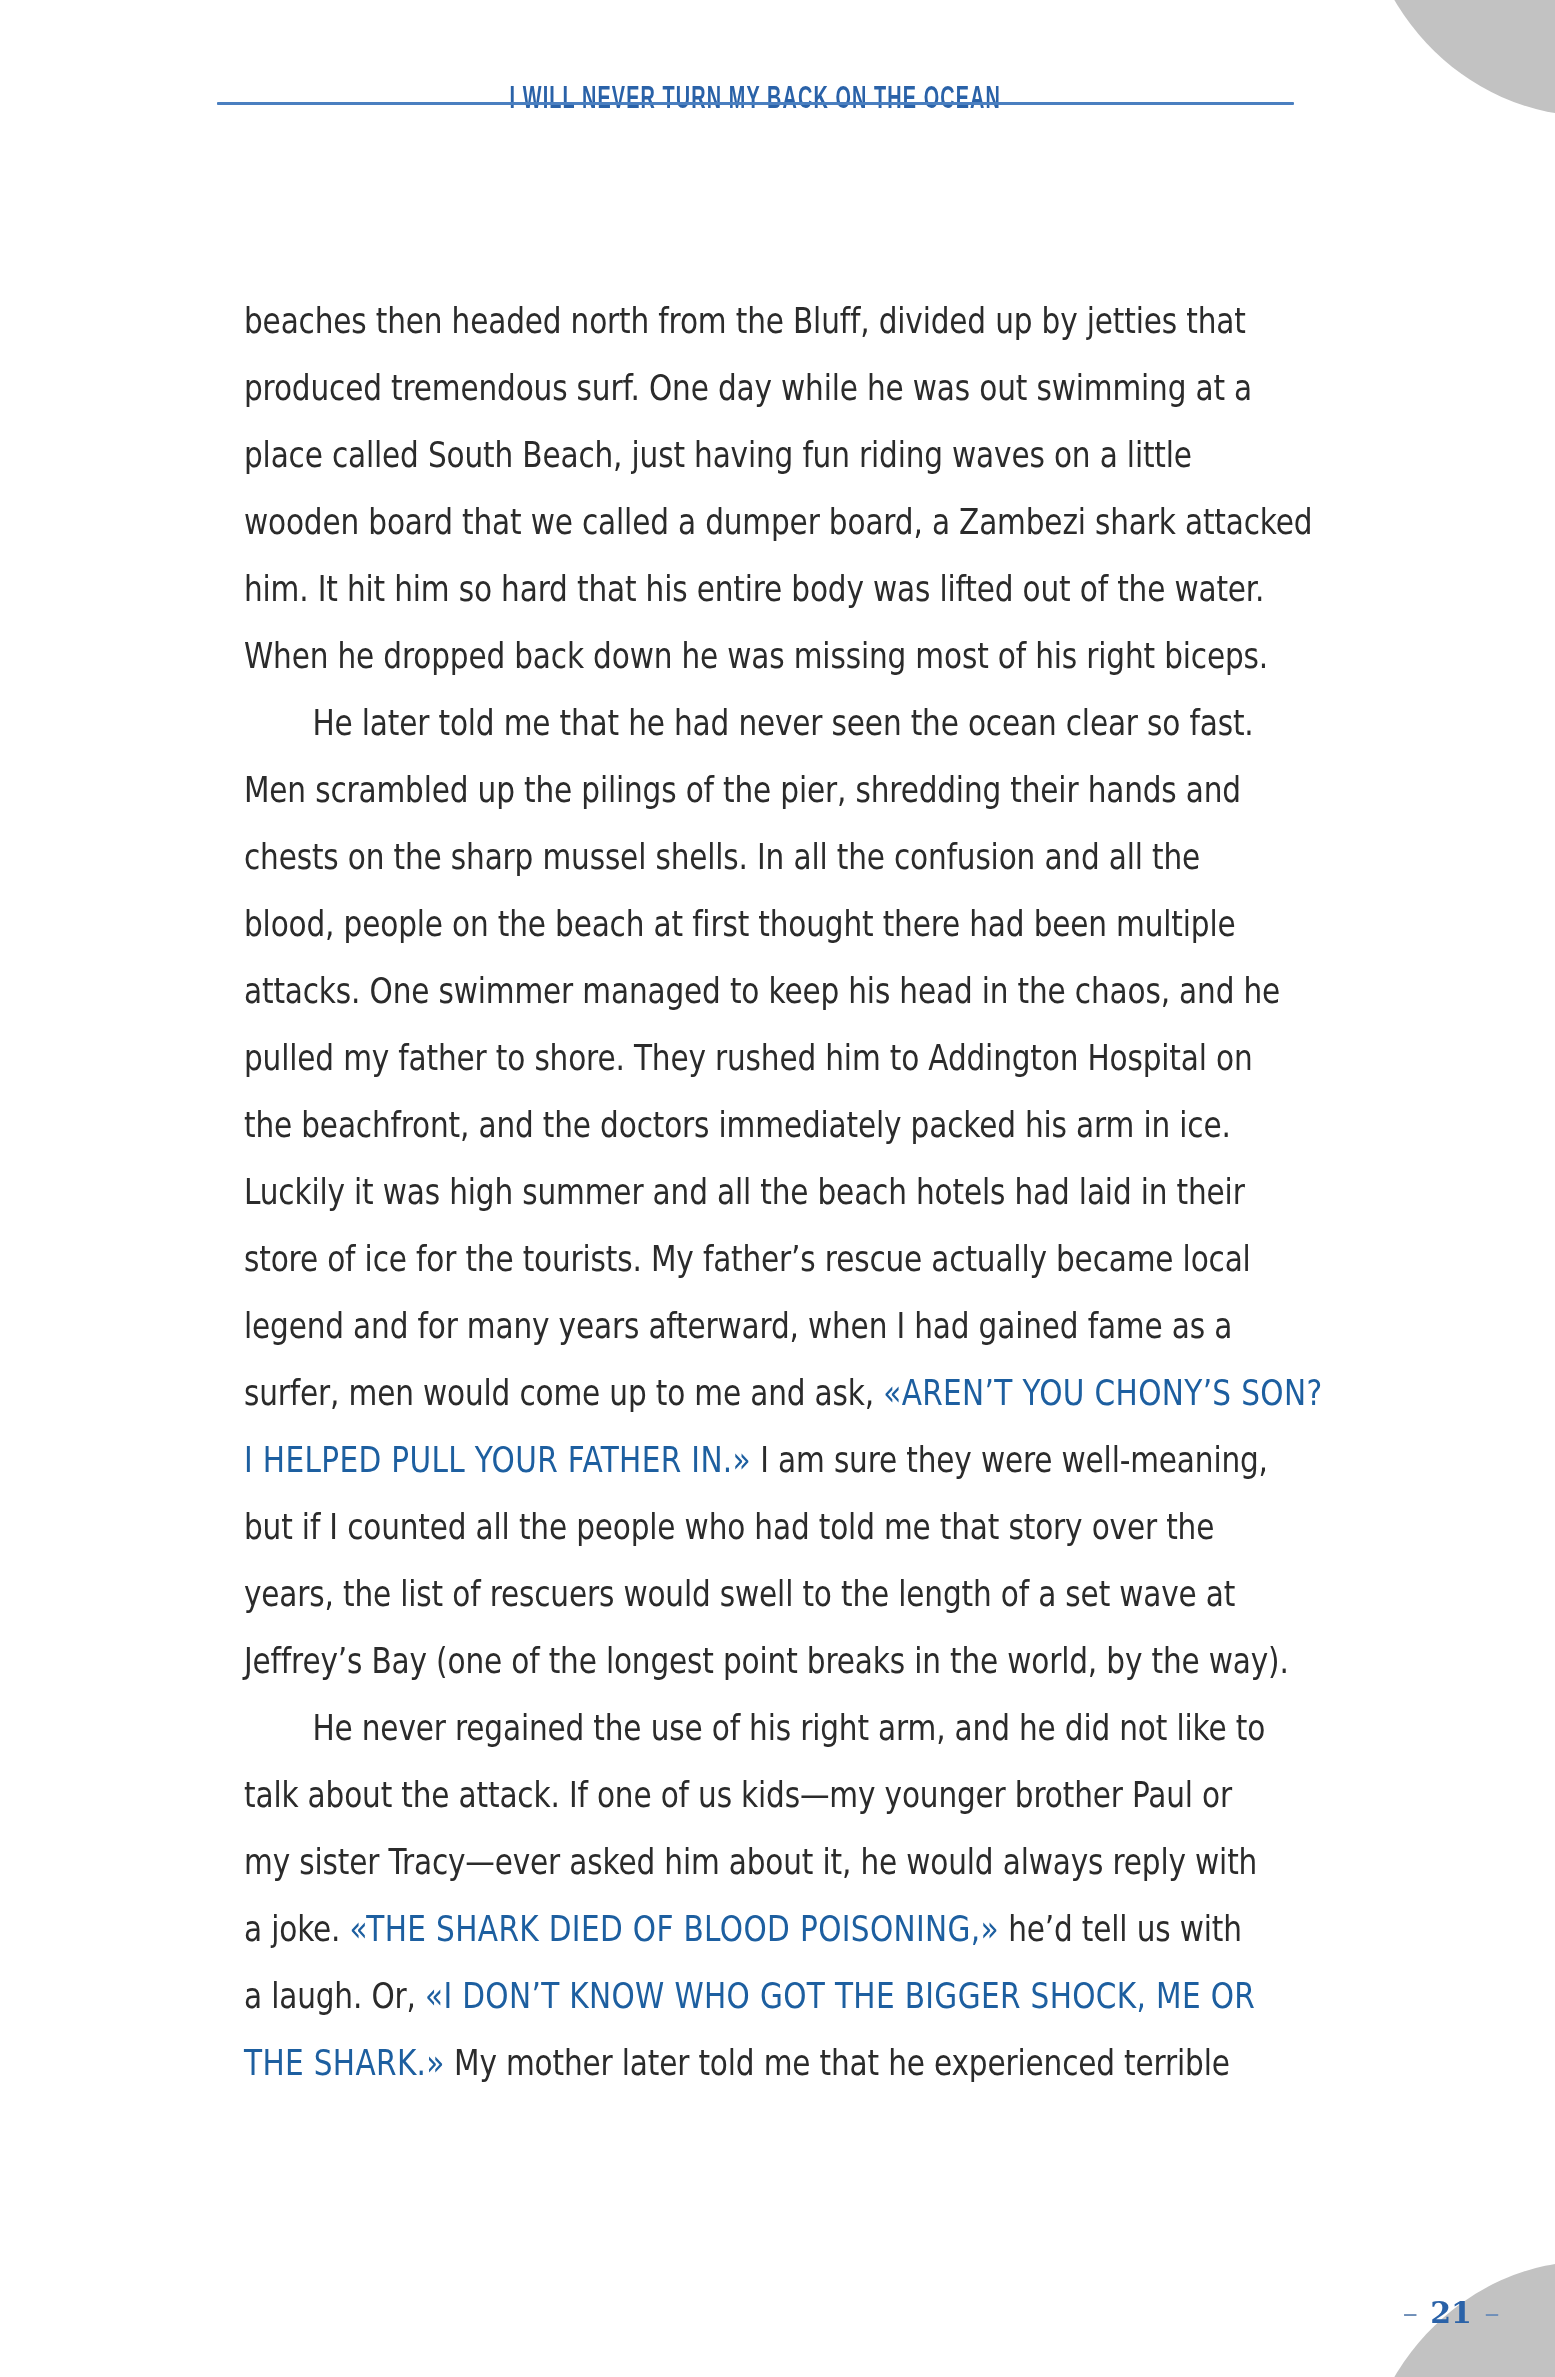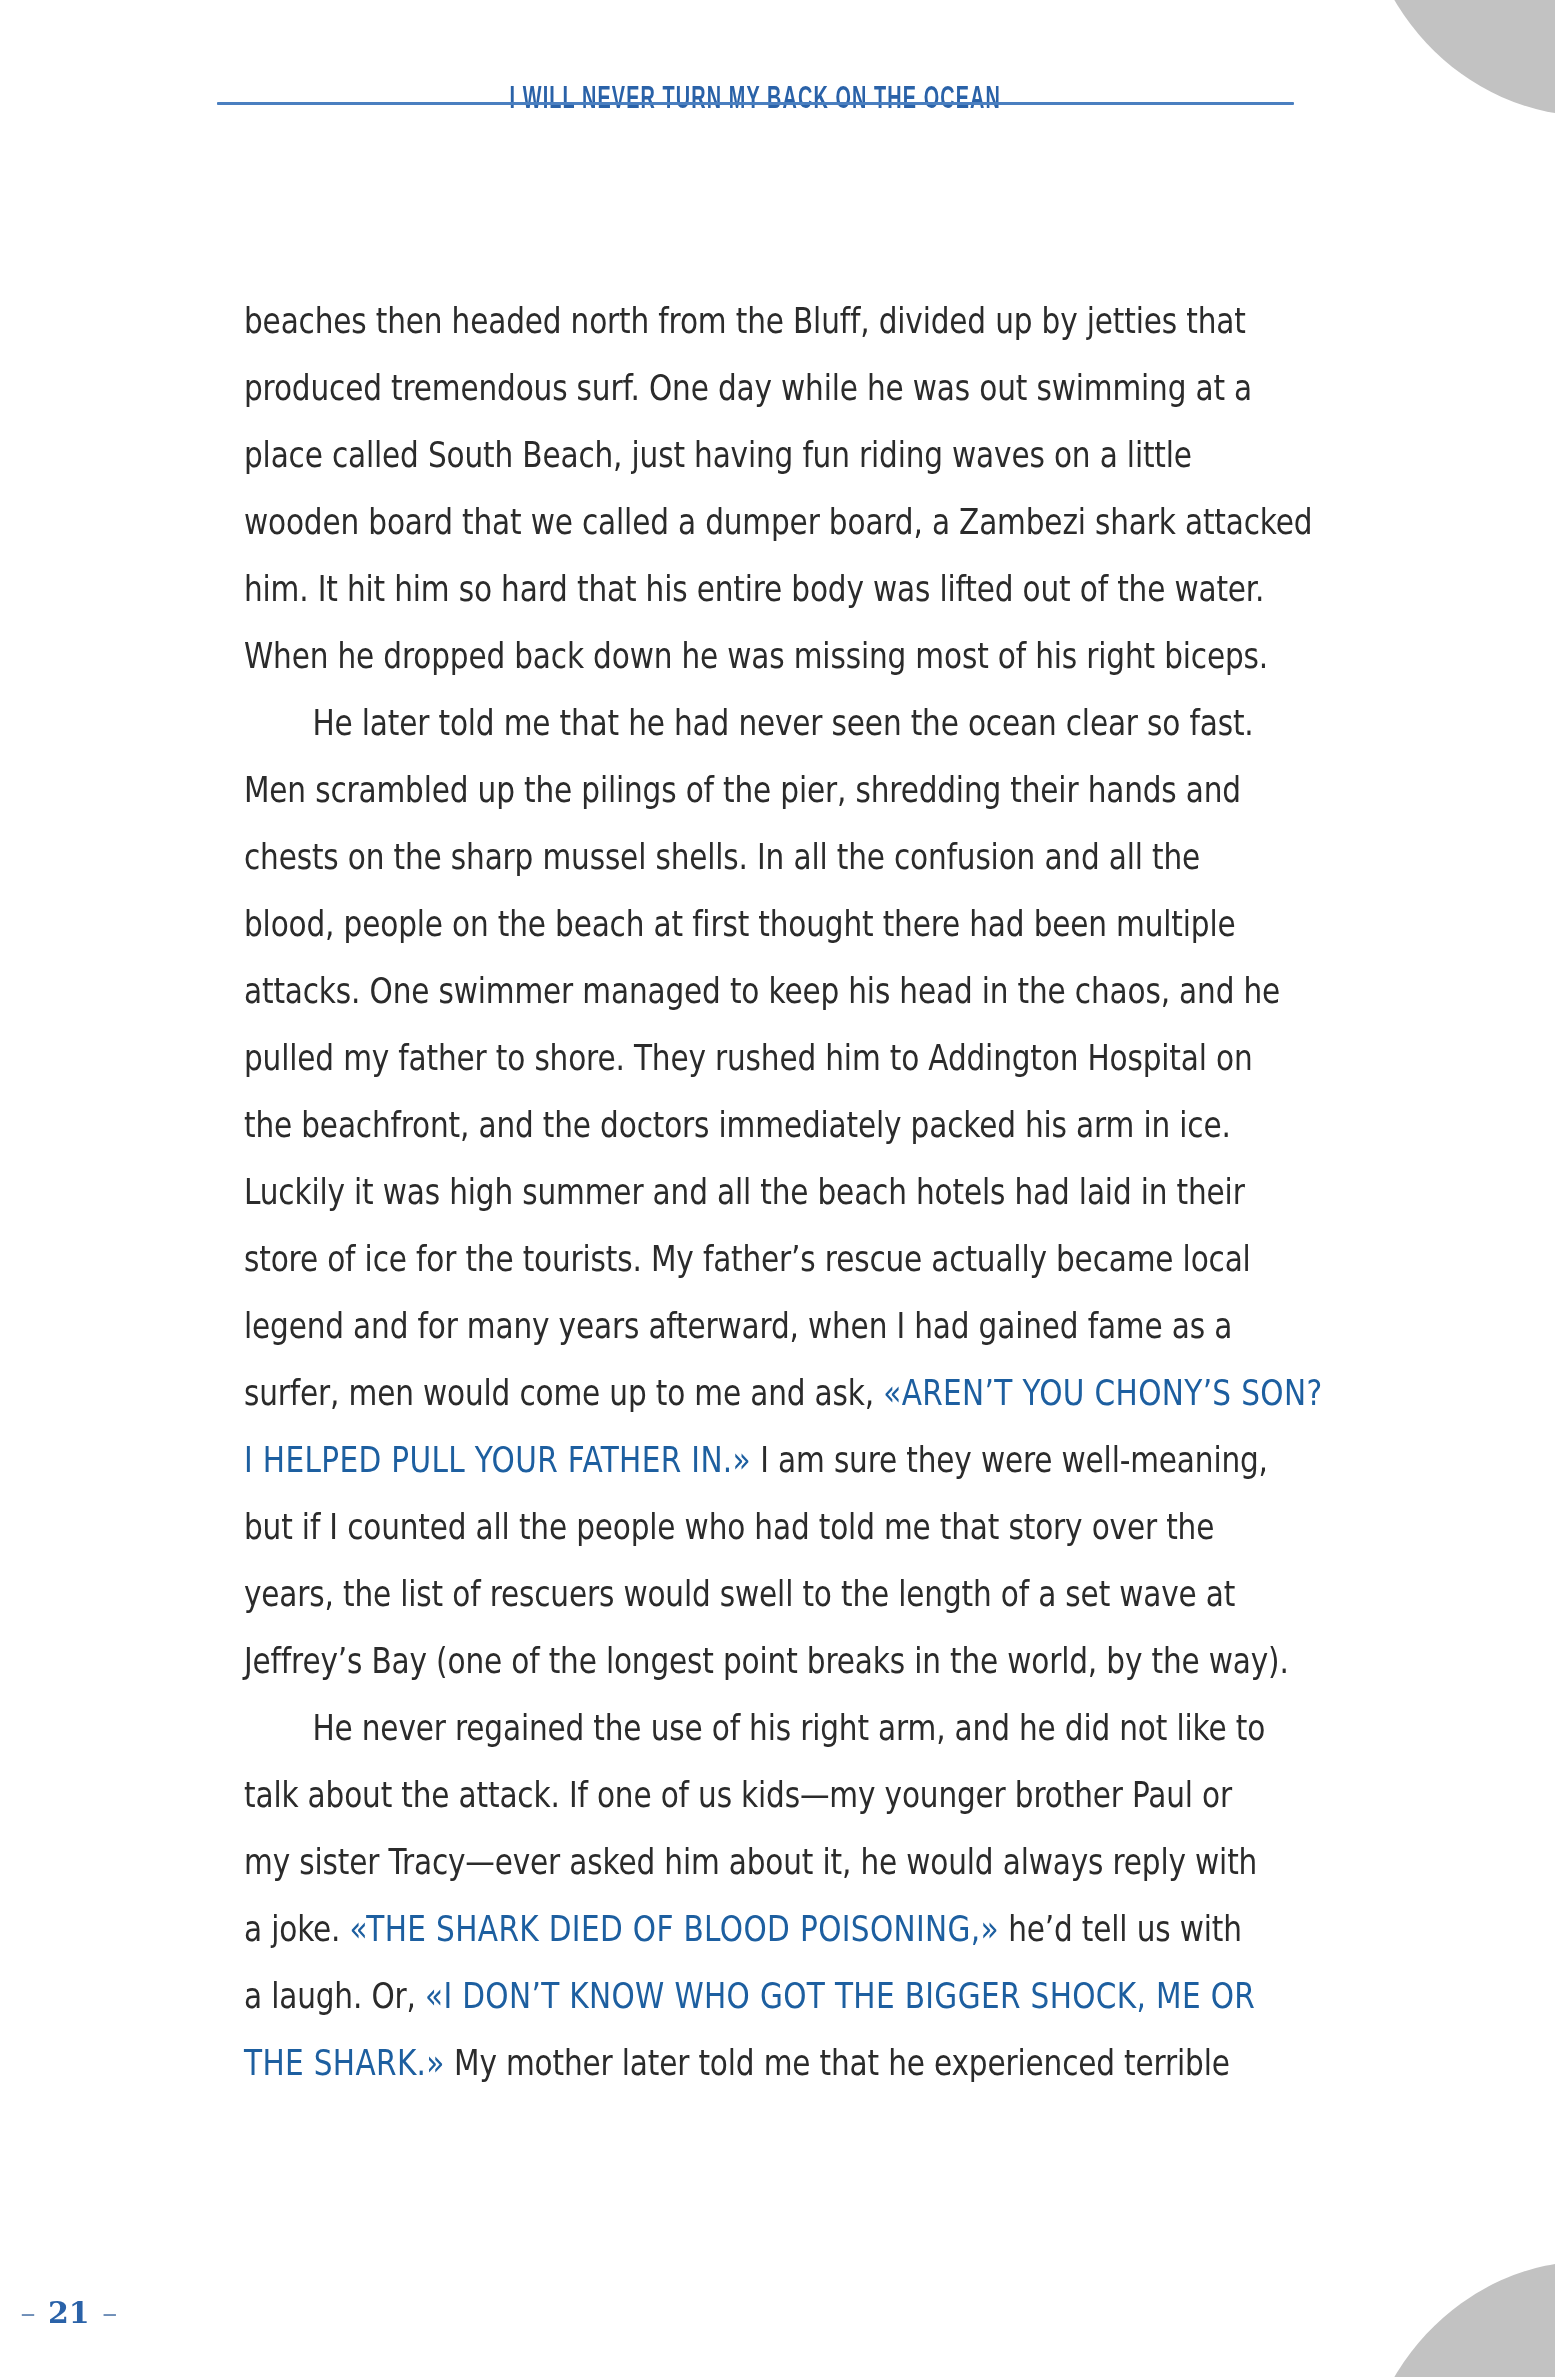--- a/index.html
+++ b/index.html
@@ -66,26 +66,25 @@
     transform: scaleX(0.845);
     transform-origin: left center;
     letter-spacing: -0.2px;
   }
   .line.indent { padding-left: 81px; }
   .q { color: #1d5fa0; letter-spacing: 0.4px; }
   .folio {
     position: absolute;
     left: 0; width: 1512px;
     top: 2295px;
-    text-align: left;
+    text-align: right;
     font-family: "DejaVu Serif", serif;
     font-weight: bold;
     font-size: 30px;
     color: #2a62a8;
-    padding-left: 8px;
   }
   .folio .dash { font-weight: normal; color: #6f8fb8; padding: 0 12.5px; }
 </style>
 </head>
 <body>
 
 <div class="curl-top"></div>
 <div class="curl-bottom"></div>
 
 <div class="running-head">

